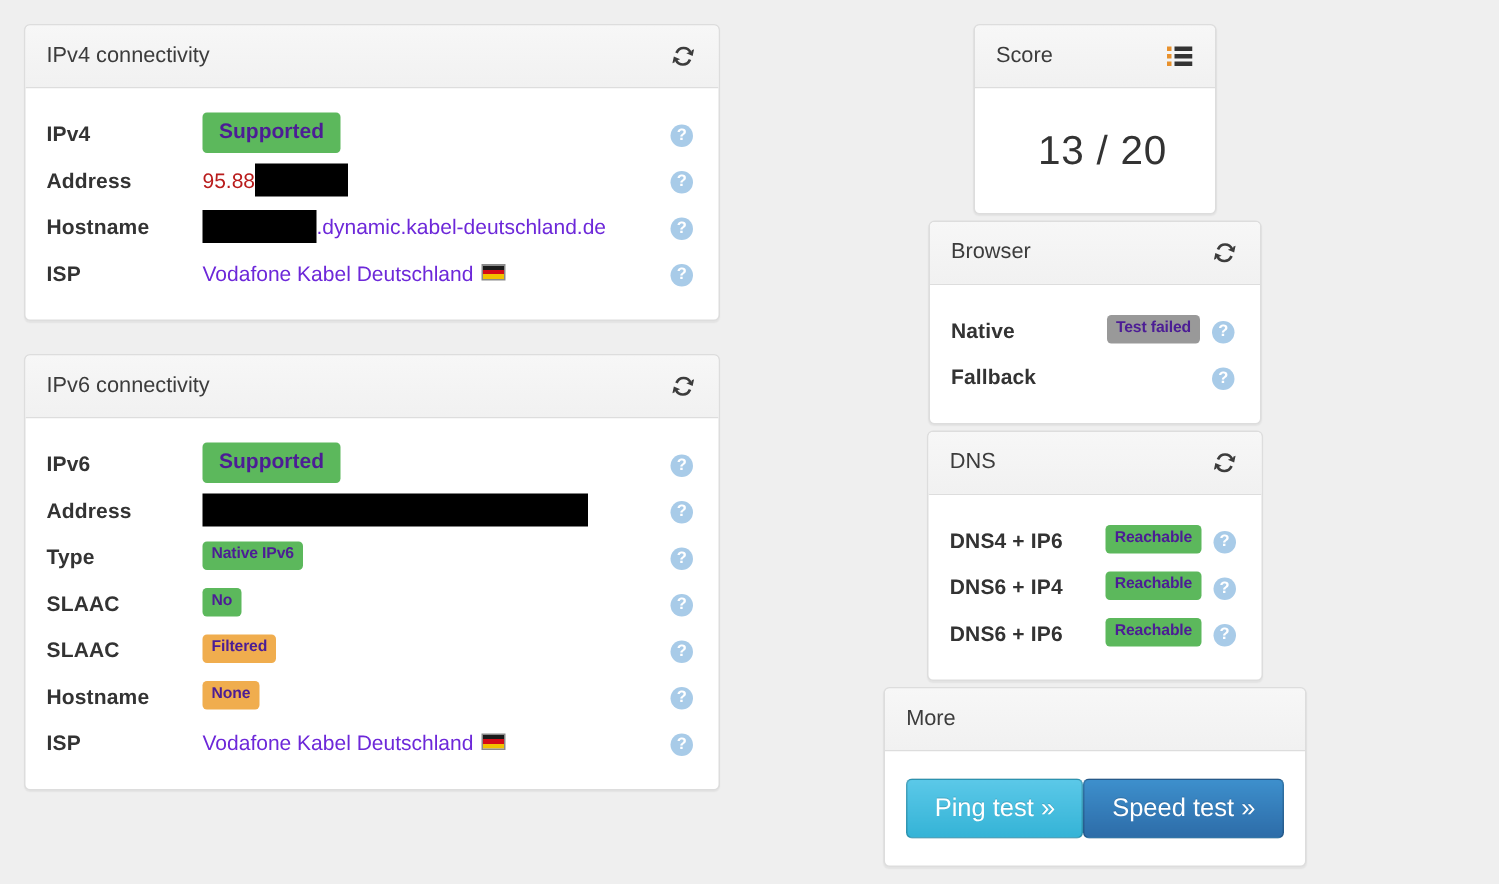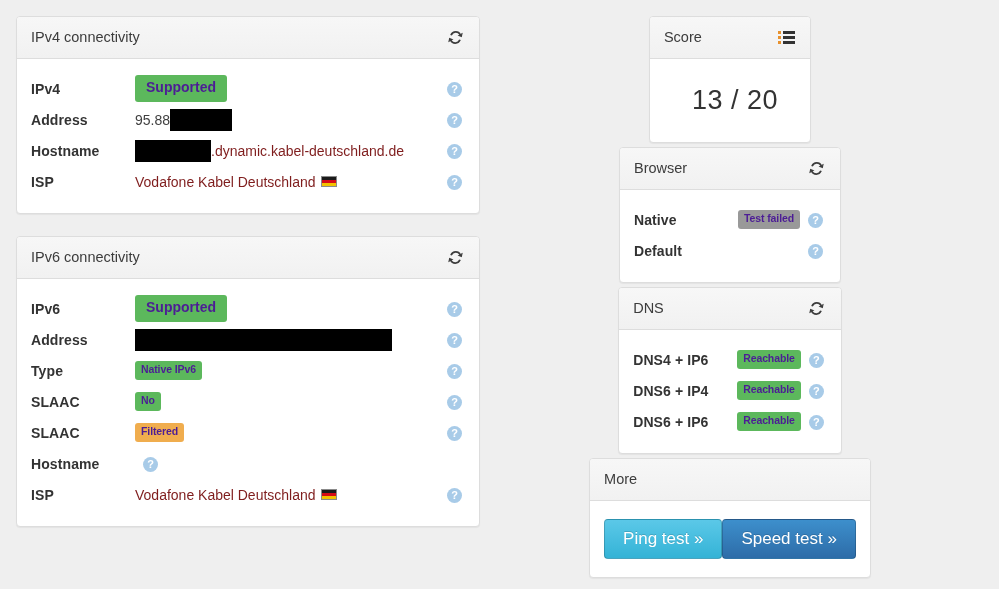--- a/index.html
+++ b/index.html
@@ -122,22 +122,22 @@
   .badge.orange { background: #f0ad4e; }
   .badge.gray   { background: #999999; }
 
   
   .redact {
     display: inline-block;
     background: #000000;
     height: 22px;
     vertical-align: middle;
   }
-  .link { color: #404040; }
-  .plain { color: #7f1d1d; }
+  .link { color: #b91c1c; }
+  .plain { color: #6d28d9; }
 
   
   .flag {
     display: inline-block;
     width: 16px; height: 11px;
     margin-left: 5px;
     vertical-align: -1px;
     border: 1px solid #8a8a8a;
     background: linear-gradient(to bottom,
       #1a1a1a 0%, #1a1a1a 33.3%,
@@ -317,20 +317,23 @@
           <div class="row-value">
             <span class="badge sm orange">Filtered</span>
           </div>
           <div class="row-help">
             <span class="help">?</span>
           </div>
         </div>
 
         <div class="row">
           <div class="row-label">Hostname</div>
+          <div class="row-value">
+            <span class="badge sm orange">None</span>
+          </div>
           <div class="row-help">
             <span class="help">?</span>
           </div>
         </div>
 
         <div class="row">
           <div class="row-label">ISP</div>
           <div class="row-value">
             <span class="plain">Vodafone Kabel Deutschland</span>
             <span class="flag"></span>
@@ -385,21 +388,21 @@
           <div class="row-label">Native</div>
           <div class="row-value">
             <span class="badge sm gray">Test failed</span>
           </div>
           <div class="row-help">
             <span class="help">?</span>
           </div>
         </div>
 
         <div class="row">
-          <div class="row-label">Default</div>
+          <div class="row-label">Fallback</div>
           <div class="row-value"></div>
           <div class="row-help">
             <span class="help">?</span>
           </div>
         </div>
 
       </div>
     </div>
 
     <div class="panel">

